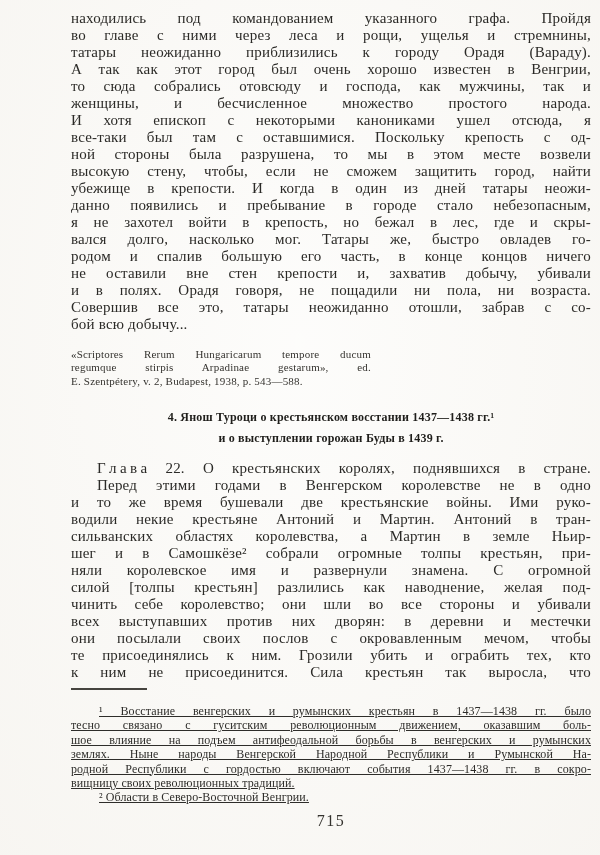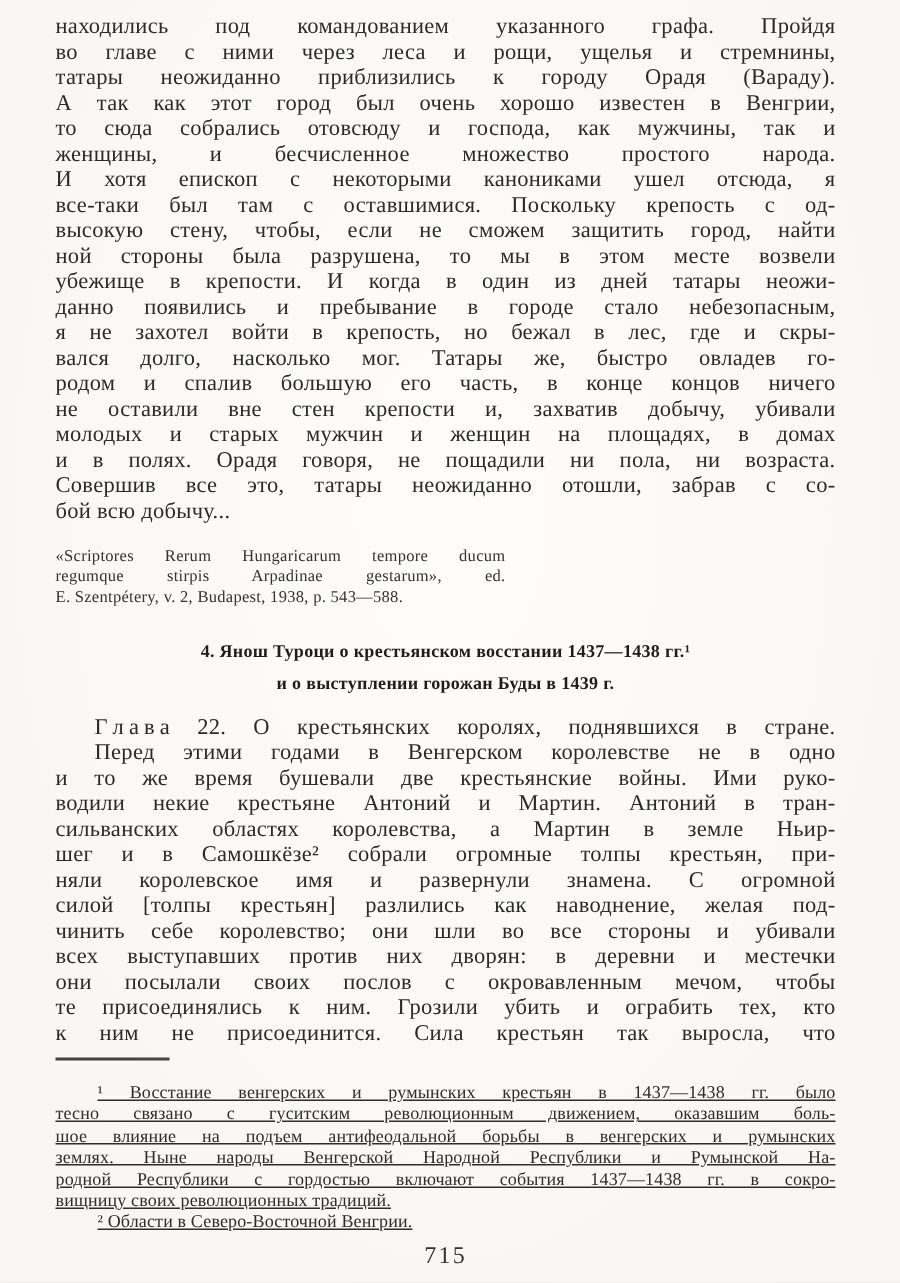--- a/index.html
+++ b/index.html
@@ -7,21 +7,21 @@
     position:relative;
     width:600px; height:855px;
     margin:0 auto;
     background:#fbfaf7;
     background-image: radial-gradient(ellipse at 50% 40%, rgba(255,255,255,0.5) 0%, rgba(240,237,231,0.35) 100%);
     overflow:hidden;
     font-family:"Liberation Serif","DejaVu Serif",serif;
     color:#2b2a27;
     -webkit-font-smoothing:antialiased;
   }
-  .content { position:absolute; left:37px; top:10px; width:520px; }
+  .content { position:absolute; left:71px; top:10px; width:520px; }
   .tline { text-align:left; }
   .just { text-align:justify; text-align-last:justify; }
   .ind { text-indent:26px; }
   .block-main { font-size:15px; line-height:17px; letter-spacing:0.2px; }
   .citation { margin-top:15px; width:300px; font-size:11px; line-height:13.3px; letter-spacing:0.2px; color:#35332f; }
   .heading { margin-top:19px; font-size:12px; line-height:21px; font-weight:bold; letter-spacing:0.2px; color:#1f1e1b; }
   .heading .tline { text-align:center; text-align-last:center; }
   .chapter { margin-top:11px; }
   .fnrule { margin-top:7px; width:76px; height:0; border-top:2px solid #46443f; }
   .footnotes { margin-top:14px; font-size:12px; line-height:14.4px; letter-spacing:0.1px; color:#2e2d2a;text-decoration:underline; }
@@ -36,29 +36,28 @@
 
     <div class="block-main">
         <div class="tline just">находились под командованием указанного графа. Пройдя</div>
         <div class="tline just">во главе с ними через леса и рощи, ущелья и стремнины,</div>
         <div class="tline just">татары неожиданно приблизились к городу Орадя (Вараду).</div>
         <div class="tline just">А так как этот город был очень хорошо известен в Венгрии,</div>
         <div class="tline just">то сюда собрались отовсюду и господа, как мужчины, так и</div>
         <div class="tline just">женщины, и бесчисленное множество простого народа.</div>
         <div class="tline just">И хотя епископ с некоторыми канониками ушел отсюда, я</div>
         <div class="tline just">все-таки был там с оставшимися. Поскольку крепость с од-</div>
+        <div class="tline just">ной стороны была разрушена, то мы в этом месте возвели</div>
         <div class="tline just">высокую стену, чтобы, если не сможем защитить город, найти</div>
-        <div class="tline just">ной стороны была разрушена, то мы в этом месте возвели</div>
         <div class="tline just">убежище в крепости. И когда в один из дней татары неожи-</div>
         <div class="tline just">данно появились и пребывание в городе стало небезопасным,</div>
         <div class="tline just">я не захотел войти в крепость, но бежал в лес, где и скры-</div>
         <div class="tline just">вался долго, насколько мог. Татары же, быстро овладев го-</div>
         <div class="tline just">родом и спалив большую его часть, в конце концов ничего</div>
         <div class="tline just">не оставили вне стен крепости и, захватив добычу, убивали</div>
-        <div class="tline just">молодых и старых мужчин и женщин на площадях, в домах</div>
         <div class="tline just">и в полях. Орадя говоря, не пощадили ни пола, ни возраста.</div>
         <div class="tline just">Совершив все это, татары неожиданно отошли, забрав с со-</div>
         <div class="tline">бой всю добычу...</div>
       </div>
 
     <div class="citation">
         <div class="tline just">«Scriptores Rerum Hungaricarum tempore ducum</div>
         <div class="tline just">regumque stirpis Arpadinae gestarum», ed.</div>
         <div class="tline">E. Szentpétery, v. 2, Budapest, 1938, p. 543—588.</div>
       </div>

